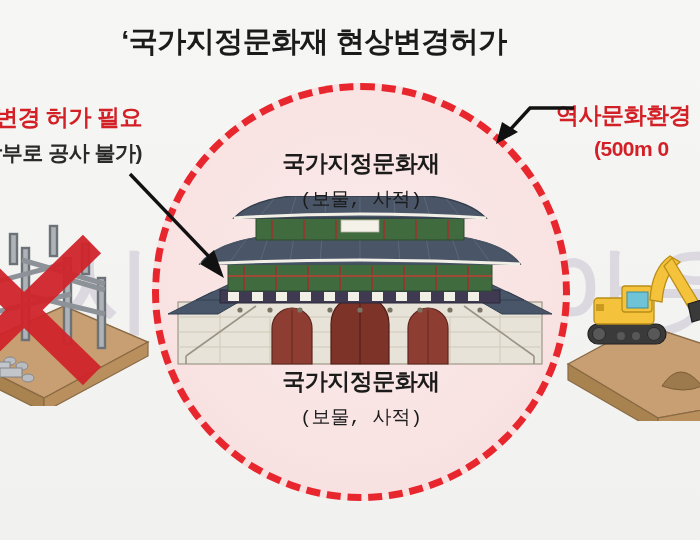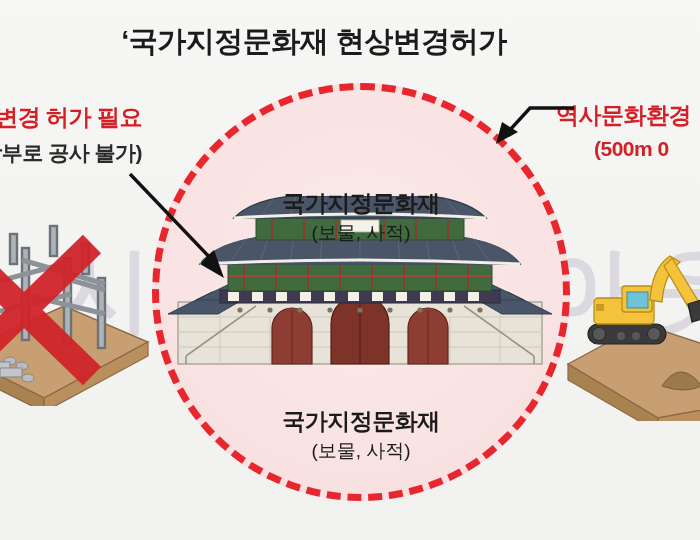--- a/index.html
+++ b/index.html
@@ -72,27 +72,27 @@
     left: 152px;
     text-align: center;
     color: #1b1b1b;
     white-space: nowrap;
   }
   .center-label .big {
     display: block;
     font-size: 23px;
     font-weight: bold;
     letter-spacing: -0.5px;
-    margin-top: 40px;
   }
   .center-label .small {
     display: block;
     font-size: 19px;
     font-weight: normal;
-    margin-top: 1px;
+    margin-top: 7px;
+    font-family: Liberation Mono, monospace;
   }
   #center-top { top: 148px; }
   #center-bottom { top: 366px; }
 
   
   #gate {
     position: absolute;
     left: 160px;
     top: 196px;
     width: 400px;

